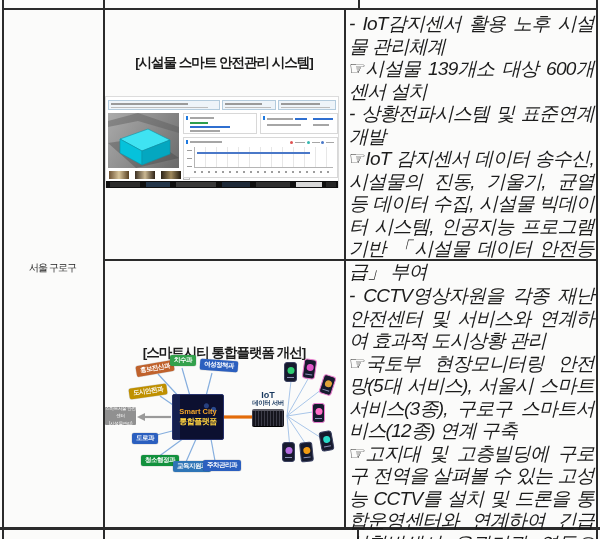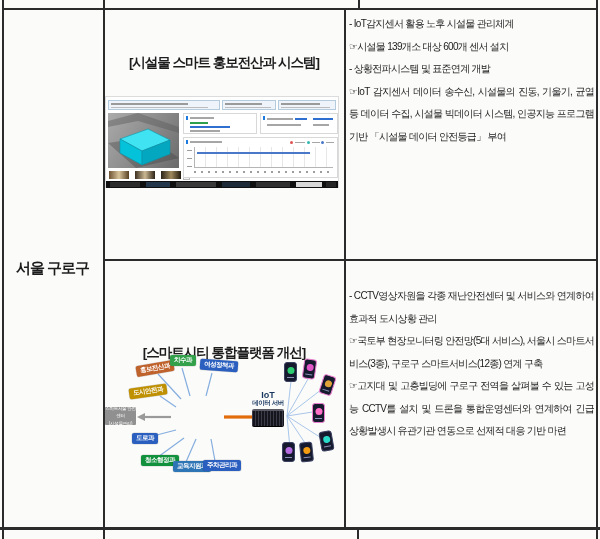--- a/index.html
+++ b/index.html
@@ -2,27 +2,27 @@
 <html><head>
 <meta charset="utf-8">
 <style>
   html,body{margin:0;padding:0;background:#ffffff;}
   #page{position:relative;width:600px;height:539px;background:#fbfbfa;overflow:hidden;
         font-family:"Liberation Sans","DejaVu Sans",sans-serif;color:#1c1c1c;}
   .hline,.vline{position:absolute;background:#2b2b2b;}
   
   #row-header{position:absolute;left:2px;top:8px;width:101px;height:520px;
               display:flex;align-items:center;justify-content:center;
-              font-weight:bold;font-size:15px;letter-spacing:-1px;}
+              font-weight:normal;font-size:10px;letter-spacing:-1px;}
   
   .sec-title{position:absolute;left:103px;width:242px;text-align:center;
              font-weight:bold;font-size:13.5px;letter-spacing:-1px;}
   
-  .details{position:absolute;left:349px;width:245px;font-size:10px;line-height:22.5px;
-           letter-spacing:-0.7px;text-align:justify;word-break:break-all;}
+  .details{position:absolute;left:349px;width:245px;font-size:19px;line-height:22.5px;
+           letter-spacing:-0.7px;text-align:justify;word-break:break-all;font-style:italic;}
   .details p{margin:0;}
   
   #dash{position:absolute;left:105px;top:96px;width:234px;height:92px;background:#fff;
         border:1px solid #dcdcdc;box-sizing:border-box;}
   #dash .hdr{position:absolute;left:2px;top:3px;right:2px;height:10px;display:flex;gap:2px;}
   #dash .hdr div{background:#eef4f9;border:1px solid #b3cbdd;box-sizing:border-box;position:relative;}
   #dash .hdr div::before{content:"";position:absolute;left:2px;top:2px;height:1.5px;width:70%;background:#9a9a9a;}
   #dash .hdr div::after{content:"";position:absolute;left:2px;top:5.5px;height:1.5px;width:88%;background:#bdbdbd;}
   #viewer3d{position:absolute;left:2px;top:16px;width:71px;height:55px;
             background:linear-gradient(125deg,#ababab 0%,#8f8f8f 45%,#6a6a6a 100%);overflow:hidden;}
@@ -84,21 +84,21 @@
   <div class="hline" style="left:0;top:527px;width:600px;height:2.5px;"></div>
   <div class="vline" style="left:2px;top:0;width:1.5px;height:539px;"></div>
   <div class="vline" style="left:596px;top:0;width:1.5px;height:539px;"></div>
   <div class="vline" style="left:103px;top:0;width:1.5px;height:539px;"></div>
   <div class="vline" style="left:358px;top:0;width:1.5px;height:8px;"></div>
   <div class="vline" style="left:344px;top:8px;width:1.5px;height:519px;"></div>
   <div class="vline" style="left:357px;top:529px;width:1.5px;height:10px;"></div>
 
   <div id="row-header">서울 구로구</div>
 
-  <div class="sec-title" style="top:54px;">[시설물 스마트 홍보전산과 시스템]</div>
+  <div class="sec-title" style="top:54px;">[시설물 스마트 안전관리 시스템]</div>
 
   <div id="dash">
     <div class="hdr">
       <div style="flex:0 0 49%"></div>
       <div style="flex:0 0 24%"></div>
       <div style="flex:1"></div>
     </div>
     <div id="viewer3d">
       <svg class="overlay" width="71" height="55" viewBox="0 0 71 55">
         <polygon points="0,30 28,55 71,45 40,24" fill="rgba(60,60,60,.35)"></polygon>
@@ -181,20 +181,24 @@
       <line x1="287" y1="416" x2="319" y2="411"></line>
       <line x1="287" y1="416" x2="326" y2="441"></line>
       <line x1="287" y1="416" x2="307" y2="446"></line>
       <line x1="287" y1="416" x2="290" y2="449"></line>
     </g>
     <line x1="171" y1="417" x2="143" y2="417" stroke="#9a9a9a" stroke-width="2.2"></line>
     <polygon points="137,417 145,413 145,421" fill="#9a9a9a"></polygon>
     <line x1="224" y1="417" x2="253" y2="417" stroke="#e36c0a" stroke-width="3.2"></line>
   </svg>
 
+  <div id="center-box">
+    <span id="cb-l1">Smart City</span>
+    <span id="cb-l2">통합플랫폼</span>
+  </div>
 
   <div id="gray-box">
     <span>스마트서울 안전센터</span>
     <span>(시설물관리)</span>
   </div>
 
   <div id="iot-label">
     <div id="iot-l1">IoT</div>
     <div id="iot-l2">데이터 서버</div>
   </div>

